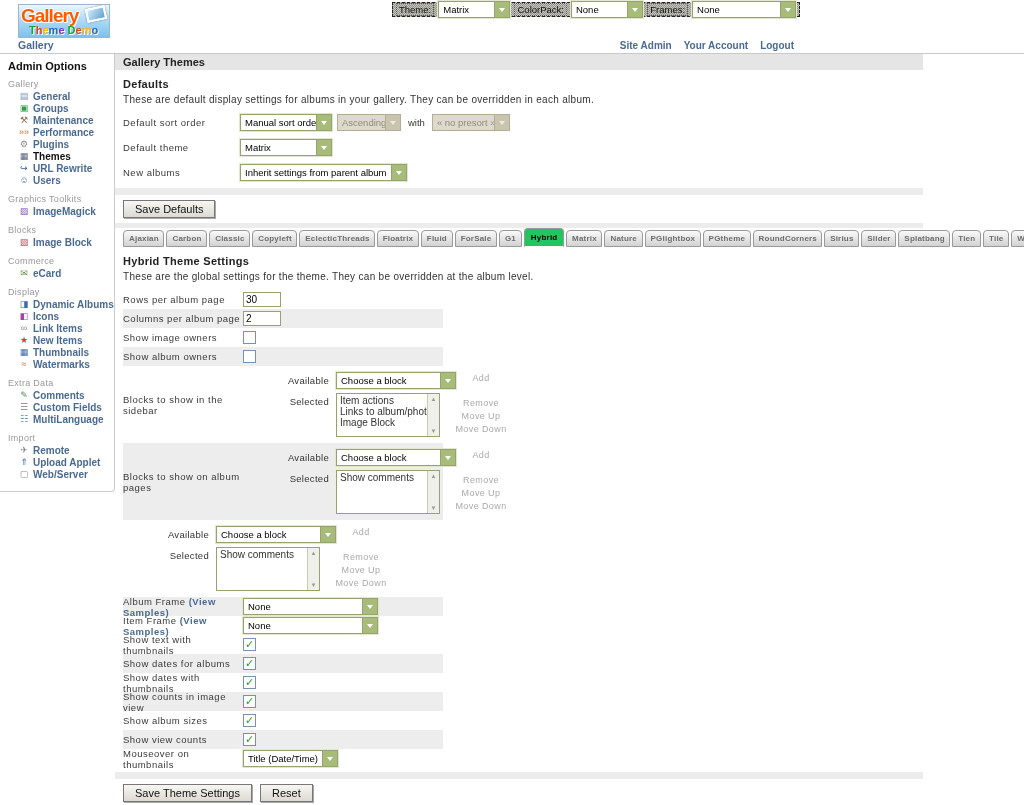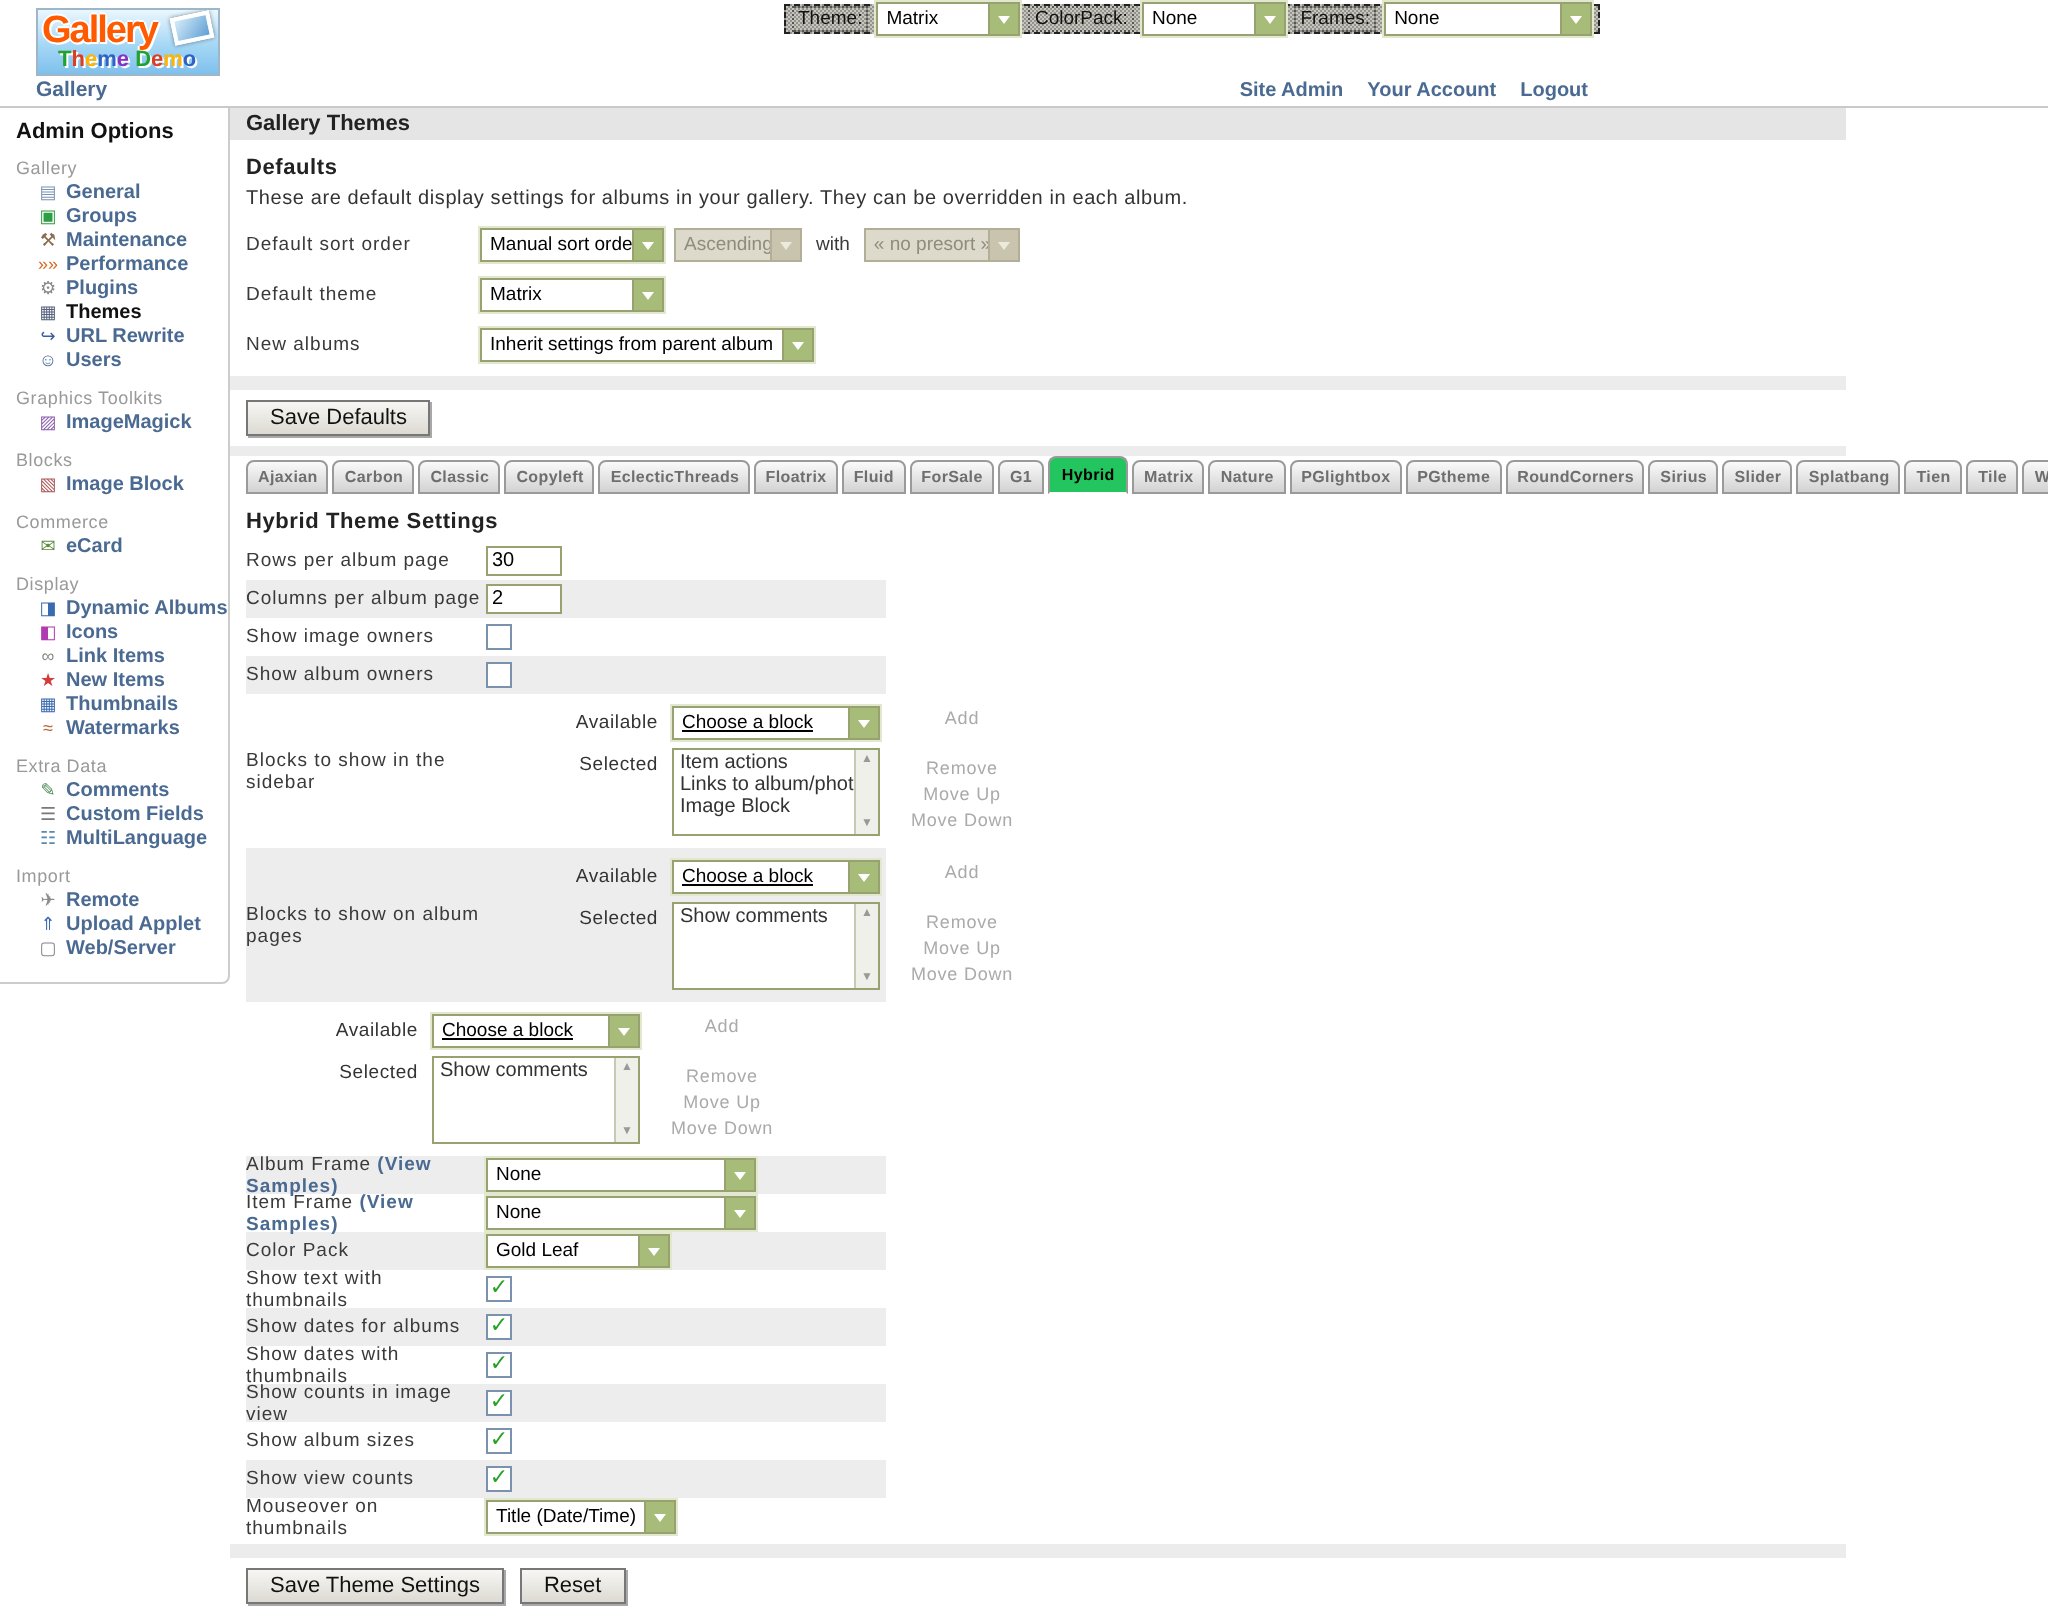--- a/index.html
+++ b/index.html
@@ -89,21 +89,21 @@
   .sel-text { padding:0 4px; white-space:nowrap; overflow:hidden; flex:1; }
   .sel-btn { width:15px; align-self:stretch; background:#a8bc79; border-left:1px solid #98a271;
           display:flex; align-items:center; justify-content:center; flex:0 0 15px; }
   .sel-btn::after { content:""; border:3px solid transparent; border-top:4px solid #fff; margin-top:4px; }
   .sel.disabled { background:#ddd9cb; color:#8f8c7d; border-color:#b3ae97; box-shadow:none; }
   .sel.disabled .sel-text { color:#8f8c7d; }
   .sel.disabled .sel-btn { background:#c9c4ae; border-left-color:#b3ae97; }
   .sel.disabled .sel-btn::after { border-top-color:#eceadf; }
   .dw1 { width:92px; } .dw2 { width:64px; } .dw3 { width:78px; }
   .tbw { width:104px; } .tbw-f { width:150px; }
-  .selw-b { width:104px;text-decoration:underline; } .selw-lg { width:135px; } .selw-md { width:92px; }
+  .selw-b { width:120px; } .selw-lg { width:135px; } .selw-md { width:92px; }
 
   .listbox { display:inline-flex; border:1px solid #98a271; background:#fff; width:104px; height:44px; }
   .lb-items { flex:1; padding:1px 0 0 3px; font-size:10px; line-height:11px; overflow:hidden; }
   .lb-item { white-space:nowrap; overflow:hidden; }
   .lb-scroll { width:12px; background:#f0f0ea; border-left:1px solid #c7cbb0; display:flex;
           flex-direction:column; justify-content:space-between; align-items:center;
           font-size:6px; color:#999; padding:2px 0; cursor:pointer; }
 </style>
 </head>
 <body>
@@ -325,20 +325,21 @@
           <div class="tab">Sirius</div>
           <div class="tab">Slider</div>
           <div class="tab">Splatbang</div>
           <div class="tab">Tien</div>
           <div class="tab">Tile</div>
           <div class="tab">WordpressEmbedded</div>
         </div>
 
       <section>
         <h3 class="sect">Hybrid Theme Settings</h3>
+        <p class="desc">These are the global settings for the theme. They can be overridden at the album level.</p>
         <div class="settings">
             <div class="srow">
               <div class="row-label">Rows per album page</div>
               <input class="tin" value="30" style="">
             </div>
             <div class="srow alt">
               <div class="row-label">Columns per album page</div>
               <input class="tin" value="2" style="">
             </div>
             <div class="srow">
@@ -435,27 +436,20 @@
                 <span class="sel-btn"></span>
               </span>
             </div>
             <div class="srow">
               <div class="row-label">Item Frame <span class="vlink">(View Samples)</span></div>
               <span class="sel selw-lg">
                 <span class="sel-text">None</span>
                 <span class="sel-btn"></span>
               </span>
             </div>
-            <div class="srow alt">
-              <div class="row-label">Color Pack</div>
-              <span class="sel selw-md">
-                <span class="sel-text">Gold Leaf</span>
-                <span class="sel-btn"></span>
-              </span>
-            </div>
             <div class="srow">
               <div class="row-label">Show text with thumbnails</div>
               <span class="cb checked">✓</span>
             </div>
             <div class="srow alt">
               <div class="row-label">Show dates for albums</div>
               <span class="cb checked">✓</span>
             </div>
             <div class="srow">
               <div class="row-label">Show dates with thumbnails</div>

